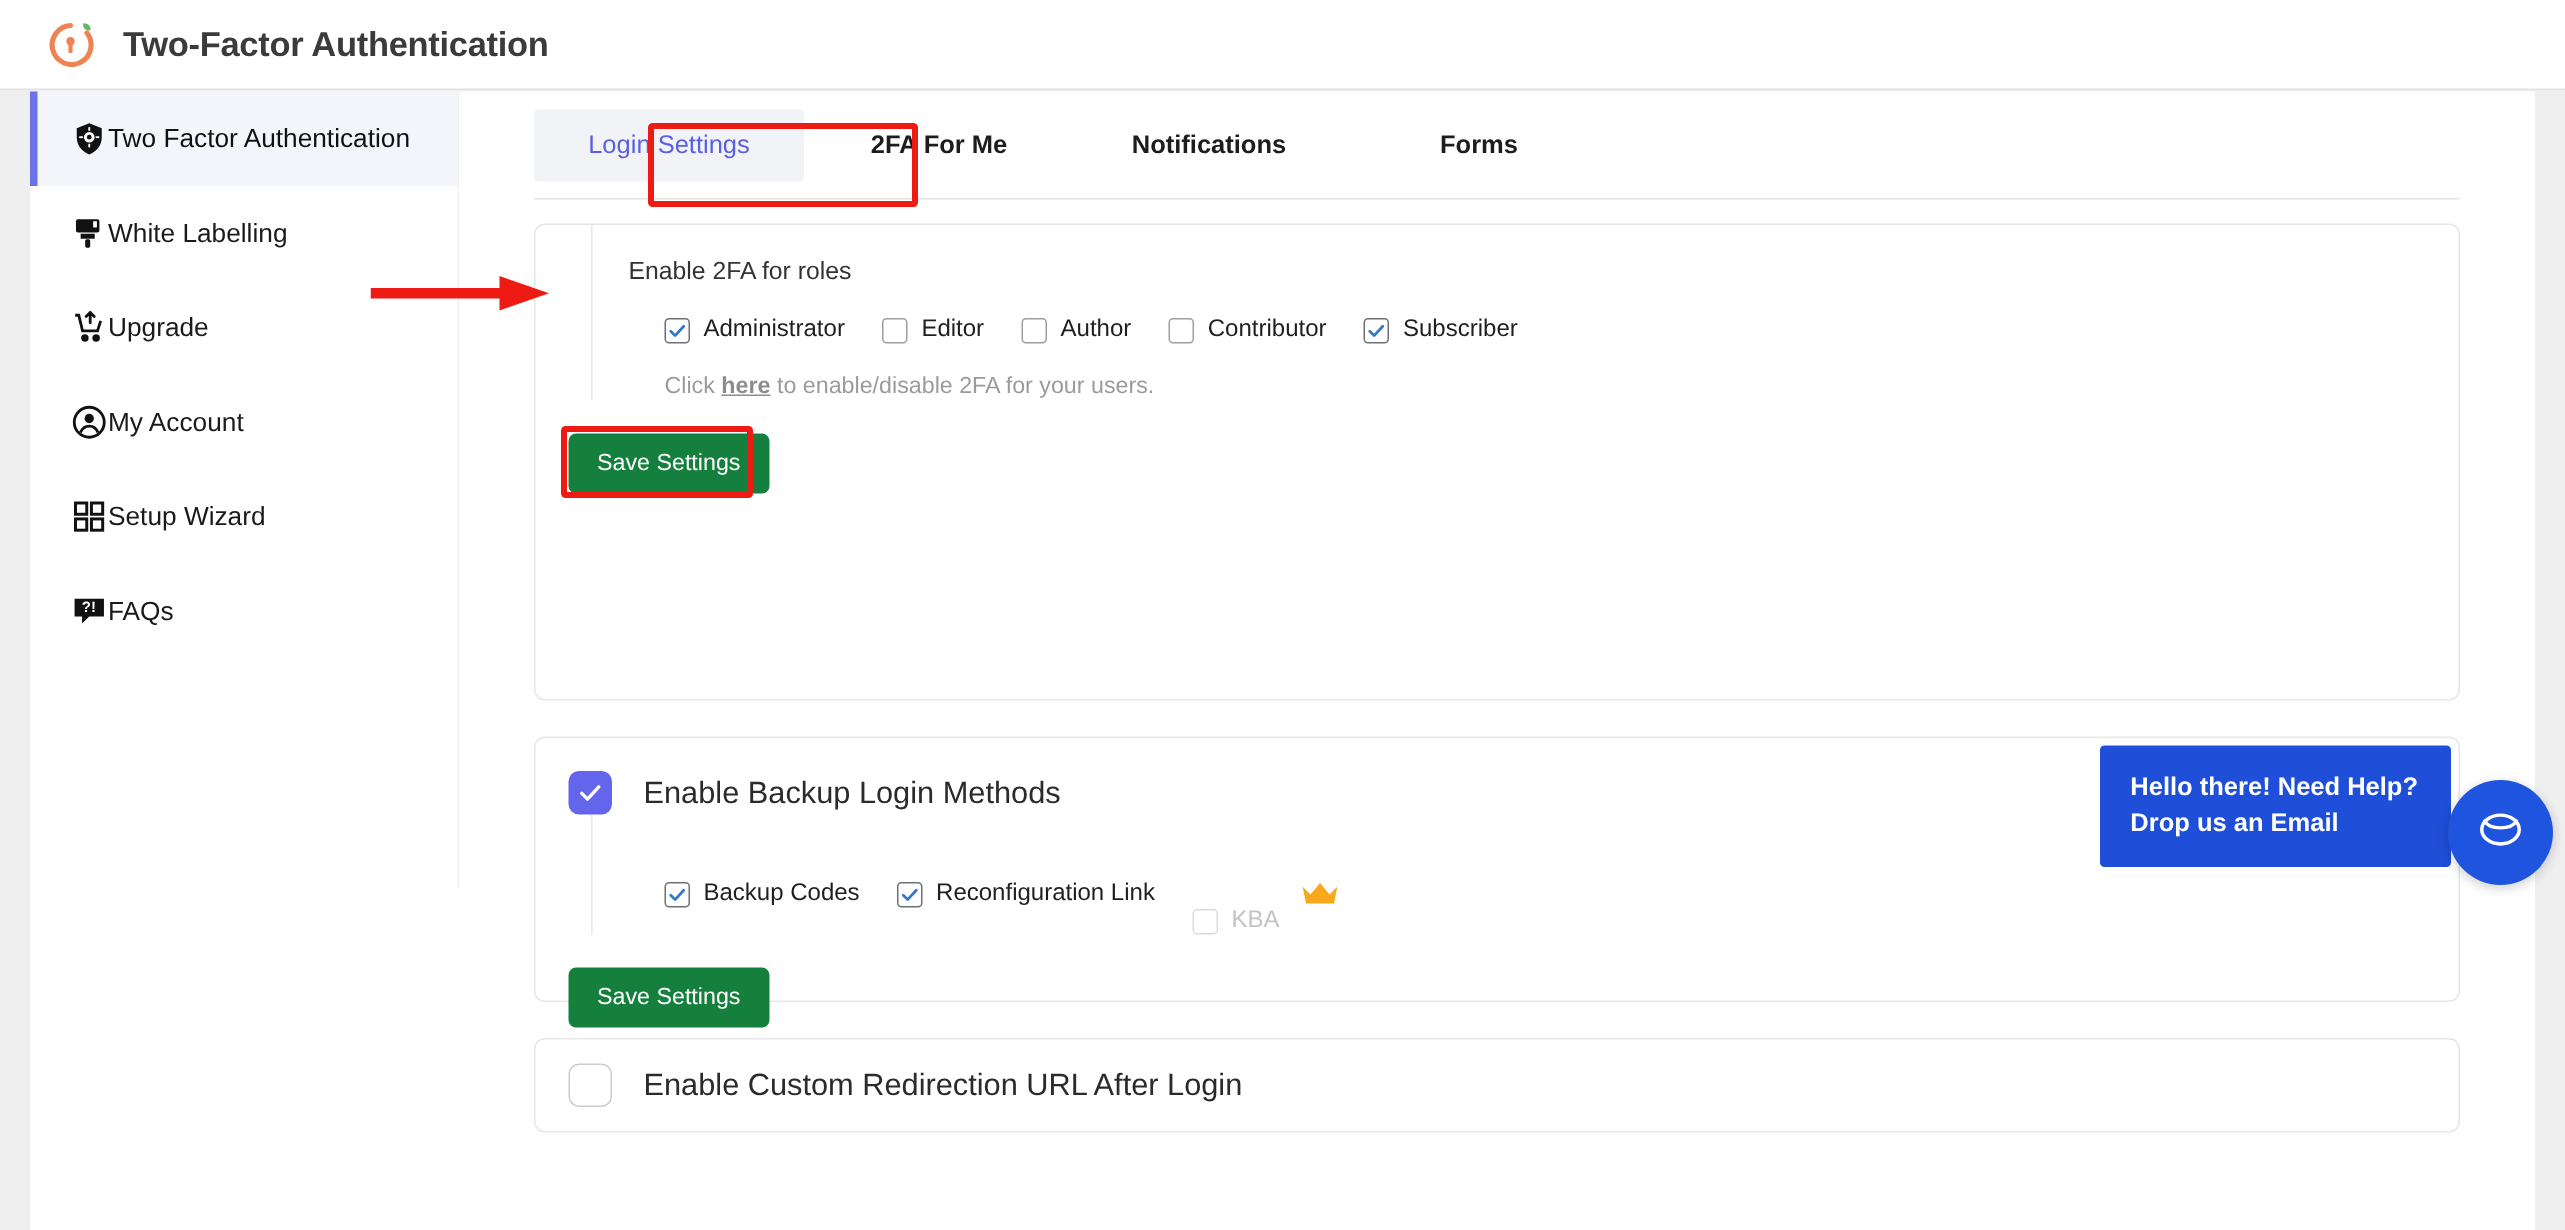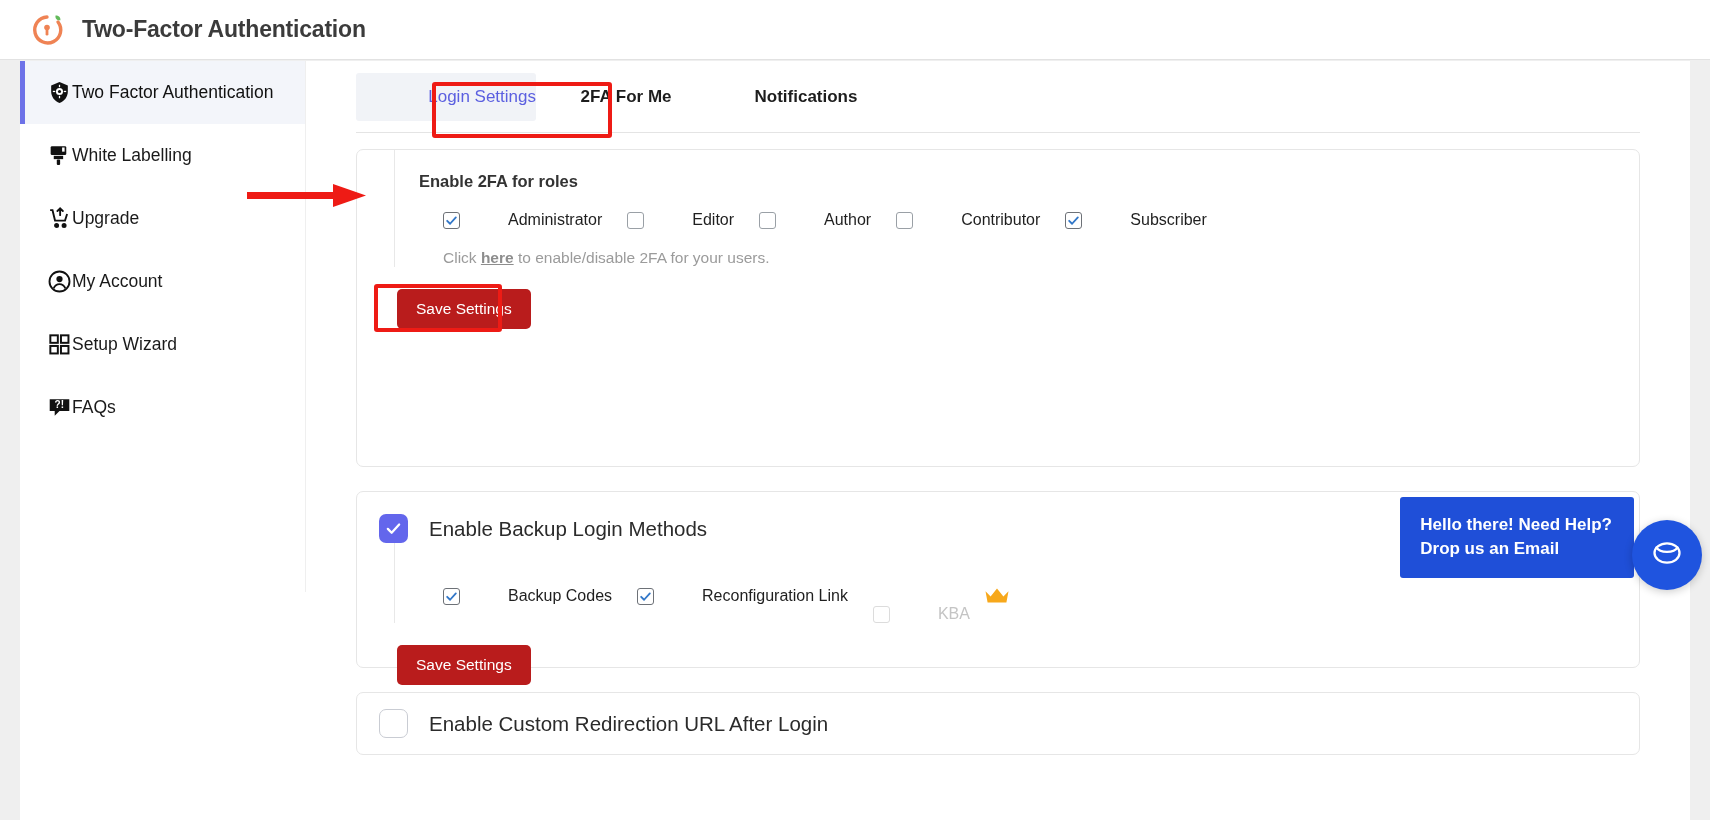--- a/index.html
+++ b/index.html
@@ -79,21 +79,20 @@
     cursor: pointer;
     padding: 14px 0;
     position: relative;
     font-weight: bold;
   }
   .tab.active {
     background: #f1f3f7;
     color: #5b5fe0;
     font-weight: normal;
     border-radius: 3px;
-    text-align: right;
   }
   .tab-highlight {
     position: absolute;
     left: 76px; top: 21px;
     width: 180px; height: 56px;
     border: 4px solid #ee1b15;
     border-radius: 3px;
     pointer-events: none;
   }
 
@@ -134,35 +133,33 @@
   .card-body {
     margin-left: 37px;
     border-left: 1px solid #e8e8e8;
     padding-left: 24px;
     padding-top: 12px;
   }
   .sub-label {
     font-size: 16.5px;
     color: #333;
     padding: 10px 0 0 0;
-    font-weight: bold;
   }
   .sub-label.muted { color: #9a9a9a; display: flex; align-items:center; }
 
   .roles-row {
     display: flex; align-items: center;
     margin-top: 20px;
     padding-left: 24px;
     gap: 0;
   }
   .role {
     display: flex; align-items: center;
     margin-right: 25px;
     cursor: pointer;
-    gap: 39px;
   }
   .cb-small {
     width: 17px; height: 17px; flex: 0 0 17px;
     border: 1.4px solid #9aa0a6;
     border-radius: 3px;
     background: #fff;
     display: flex; align-items: center; justify-content: center;
   }
   .cb-small.on { border-color: #6d7177; }
   .cb-small.dim { border-color: #dcdcdc; }
@@ -174,24 +171,24 @@
 
   .hint {
     margin-top: 20px;
     padding-left: 24px;
     font-size: 15.5px;
     color: #9b9b9b;
   }
   .hint a { color: #8d8d8d; text-decoration: underline; font-weight: bold; }
 
   .btn-save {
-    margin-left: 40px;
+    margin-left: 22px;
     margin-top: 22px;
     display: inline-block;
-    background: #b91c1c;
+    background: #15803d;
     color: #fff;
     font-size: 15.5px;
     padding: 11px 19px;
     border: none;
     border-radius: 5px;
     cursor: pointer;
     font-family: "Liberation Sans", sans-serif;
   }
   .save-wrap { position: relative; display: inline-block; }
   .save-highlight {
@@ -340,20 +337,21 @@
       <span class="side-label">FAQs</span>
     </div>
   </div>
 
   <div class="main">
 
     <div class="tabs">
       <div class="tab active">Login Settings</div>
       <div class="tab">2FA For Me</div>
       <div class="tab">Notifications</div>
+      <div class="tab">Forms</div>
       <div class="tab-highlight"></div>
     </div>
 
     <div class="card" id="card-enable-2fa">
 
       <div class="card-body">
         <div class="sub-label">Enable 2FA for roles</div>
 
         <div class="roles-row">
           <label class="role">

